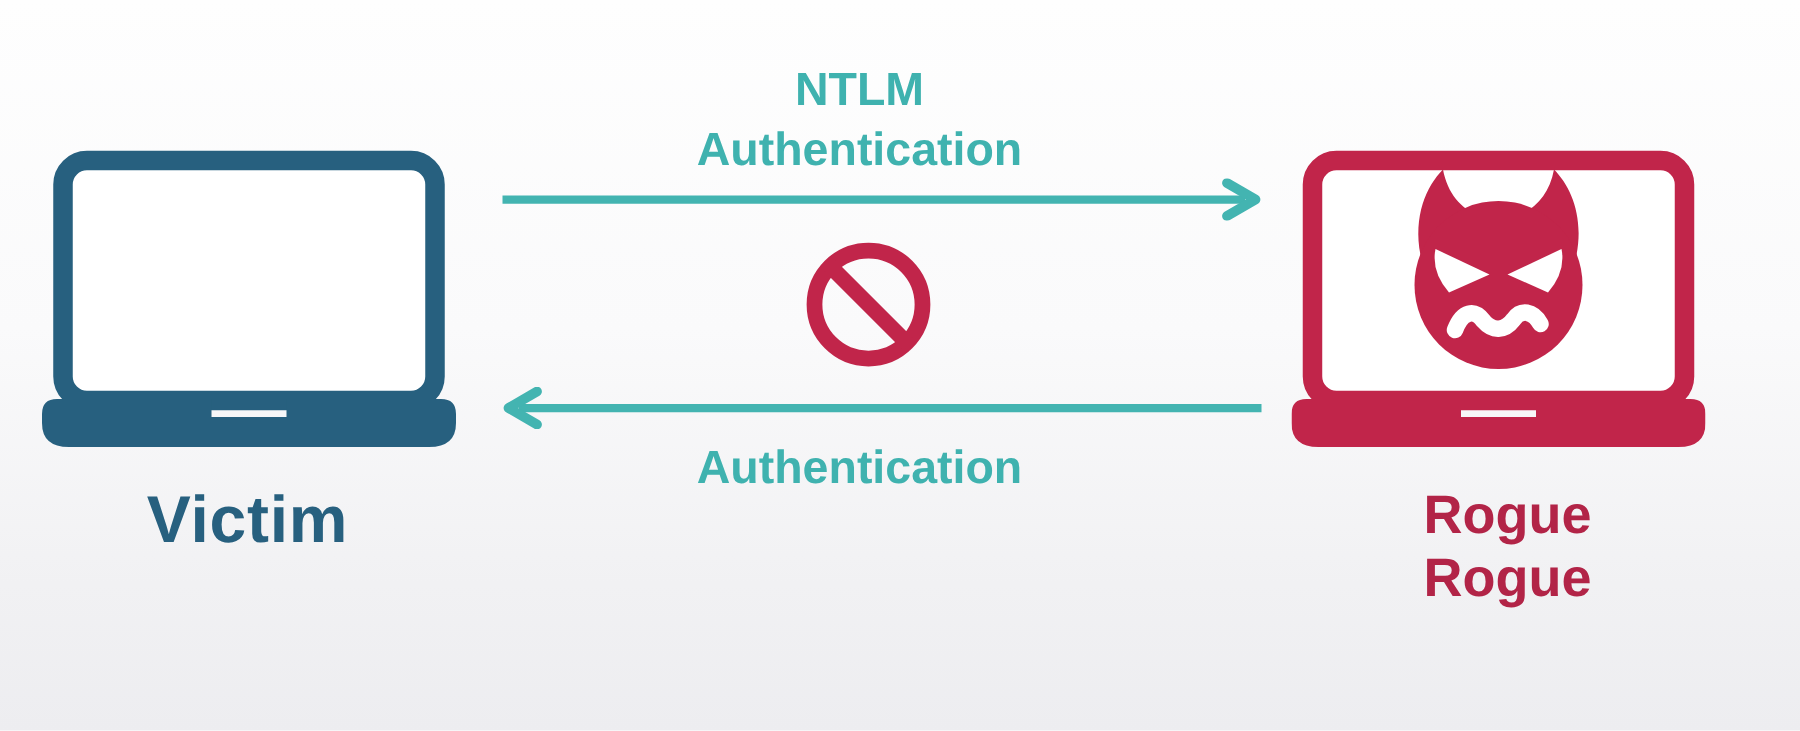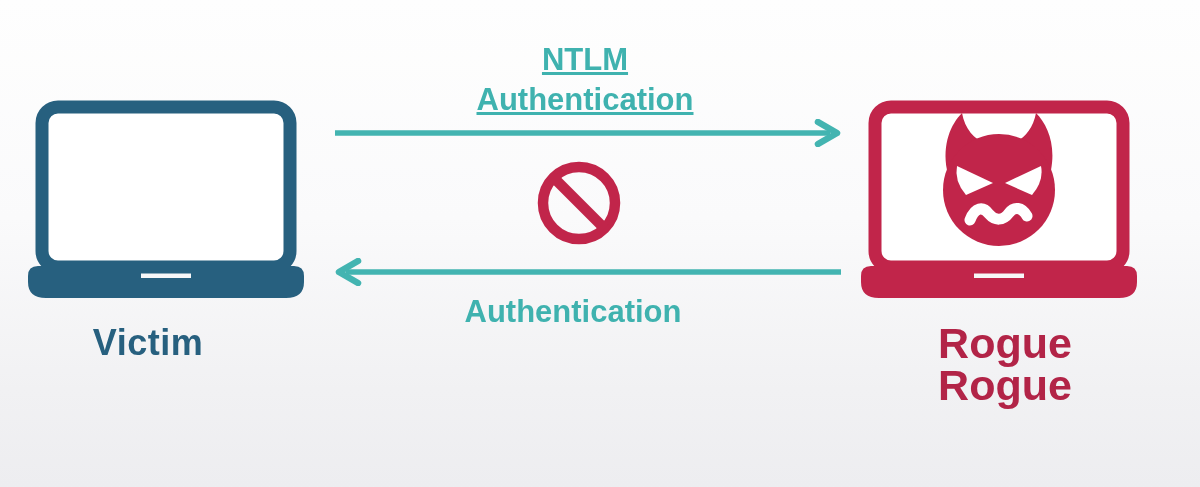--- a/index.html
+++ b/index.html
@@ -10,42 +10,42 @@
   }
   .canvas {
     position: relative;
     width: 1200px; height: 487px;
     background: linear-gradient(180deg, #fefefe 0%, #fafafb 45%, #f1f1f3 80%, #ededf0 100%);
   }
   .abs { position: absolute; }
 
   
   .victim-label {
-    left: 23px; top: 322px; width: 250px;
+    left: 40px; top: 322px; width: 250px;
     text-align: center;
-    font-size: 36px; font-weight: bold;
+    font-size: 44px; font-weight: bold;
     color: #27607f;
     letter-spacing: 0.5px;
   }
   .rogue-label {
     left: 880px; top: 322px; width: 250px;
     text-align: center;
-    font-size: 43px; font-weight: bold;
+    font-size: 36px; font-weight: bold;
     color: #b22447;
     line-height: 42px;
   }
   
   .flow-label {
     width: 420px;
     text-align: center;
     font-size: 31px; font-weight: bold;
     color: #3fb2af;
     line-height: 40px;
   }
-  .flow-label.top { left: 375px; top: 40px; text-decoration: underline; }
+  .flow-label.top { left: 363px; top: 40px; }
   .flow-label.bottom { left: 363px; top: 292px; }
 
   .laptop-icon-box { width: 276px; height: 198px; }
 </style>
 </head>
 <body>
 
 <div class="canvas">
 
   <div class="abs laptop-icon-box" style="left:28px; top:100px;">

